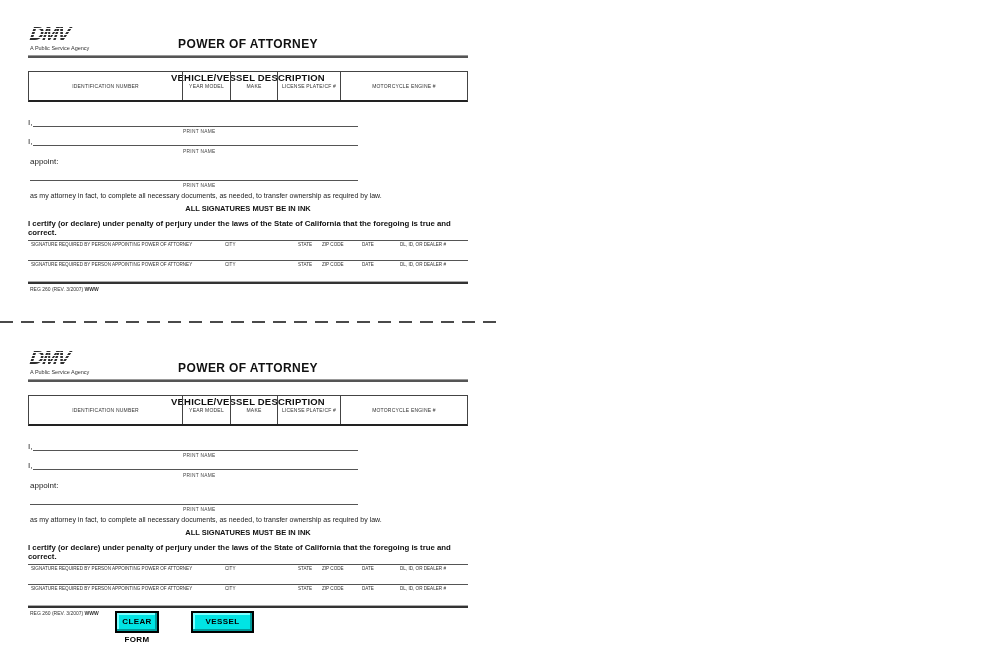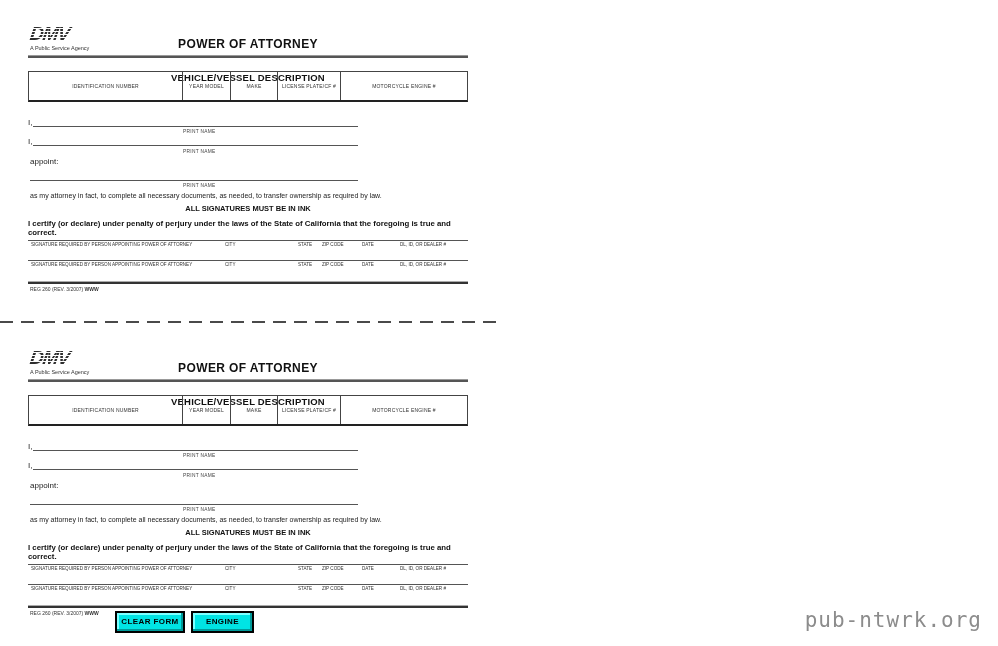--- a/index.html
+++ b/index.html
@@ -60,21 +60,21 @@
                 background:repeating-linear-gradient(90deg, #4a4a4a 0 13px, transparent 13px 21px); }
   .cut-text { position:absolute; left:0; top:325px; width:500px; text-align:center;
               font-size:10px; letter-spacing:0.6px; color:#222; }
 
   
   .form-btn { position:absolute; top:611px; height:22px; border:2px solid #000;
               background:#00e4e4; color:#000; font-family:"Liberation Sans", sans-serif;
               font-size:8px; font-weight:bold; letter-spacing:0.4px; text-align:center;
               box-shadow: inset -2px -2px 0 #009a9a, inset 2px 2px 0 #7dffff;
               cursor:pointer; line-height:18px; }
-  #btn-clear { left:115px; width:70px; }
+  #btn-clear { left:115px; width:44px; }
   #btn-print { left:191px; width:63px; }
 
   
   .watermark { position:absolute; right:16px; top:608px; font-family:"DejaVu Sans Mono", monospace;
                font-size:21px; letter-spacing:1px; color:#8c8c8c; }
 </style>
 </head>
 <body>
 
 <div class="page">
@@ -209,17 +209,16 @@
     </div>
 
     <div class="rule-end" style="top:261px;"></div>
     <div class="reg-footer" style="top:266px;">
       <span>REG 260 (REV. 3/2007)</span>
       <b>WWW</b>
     </div>
   </div>
 
   <button class="form-btn" id="btn-clear">CLEAR FORM</button>
-  <button class="form-btn" id="btn-print">ENGINE</button>
-
-  <div class="watermark">pub-ntwrk.org</div>
+  <button class="form-btn" id="btn-print">VESSEL</button>
+
 
 </div>
 
 </body></html>

